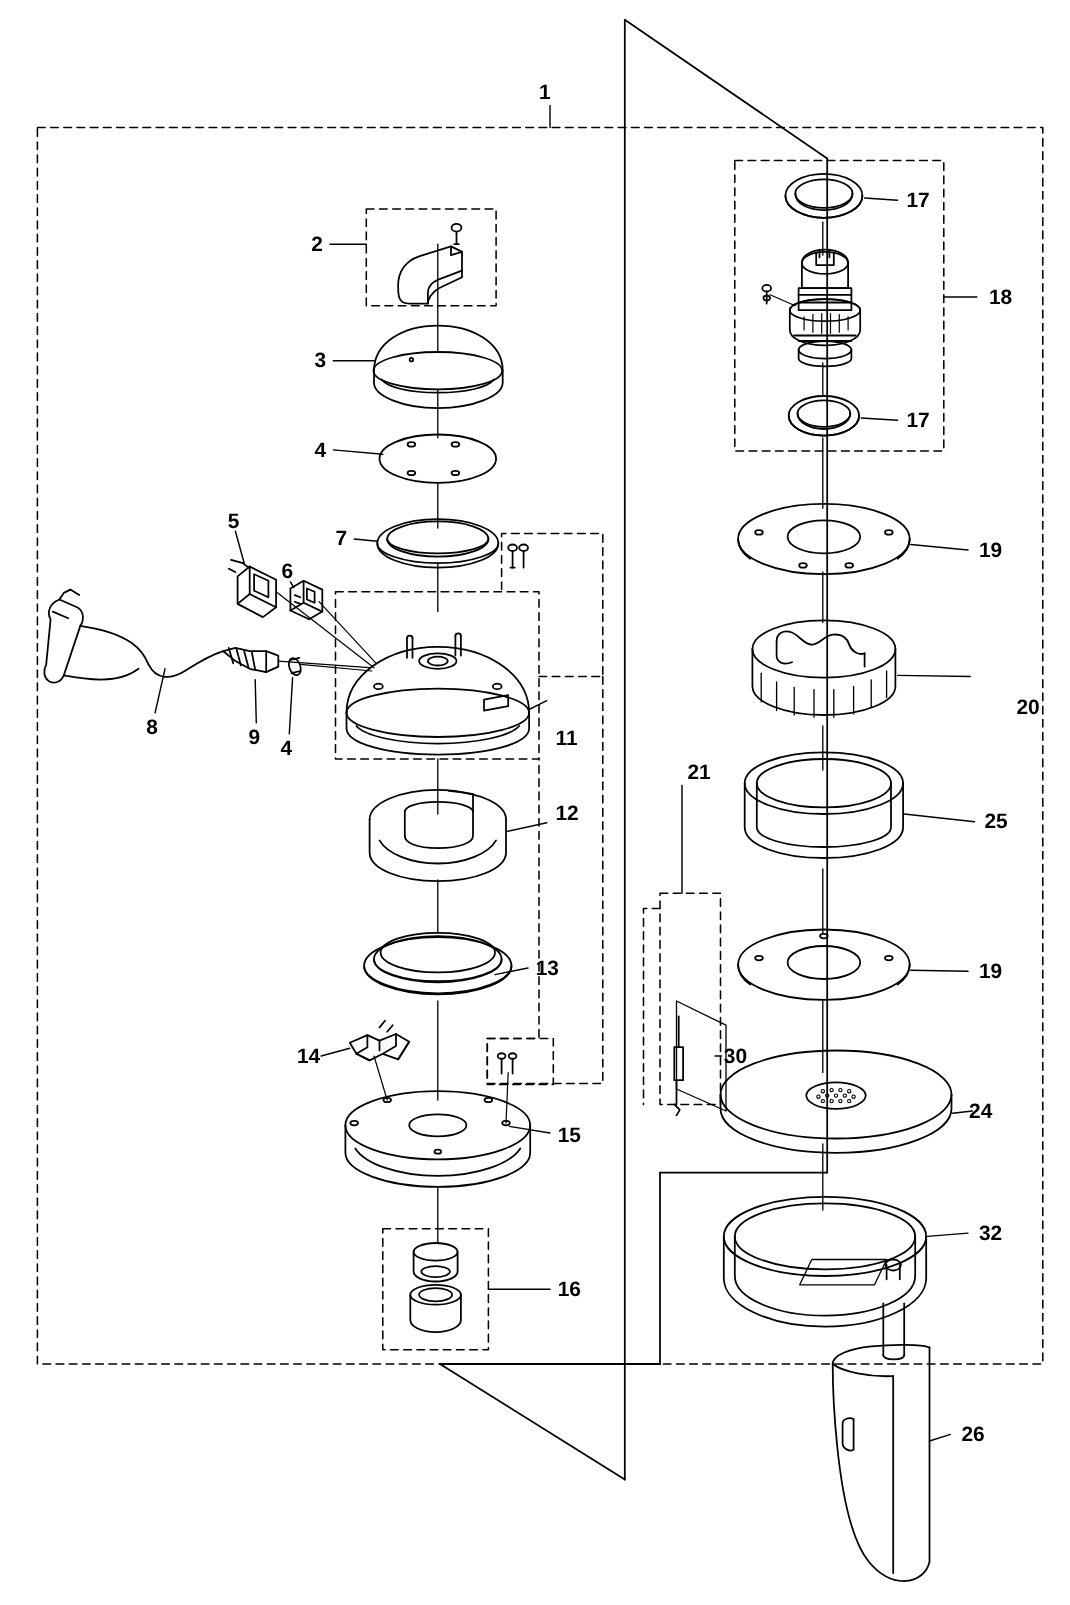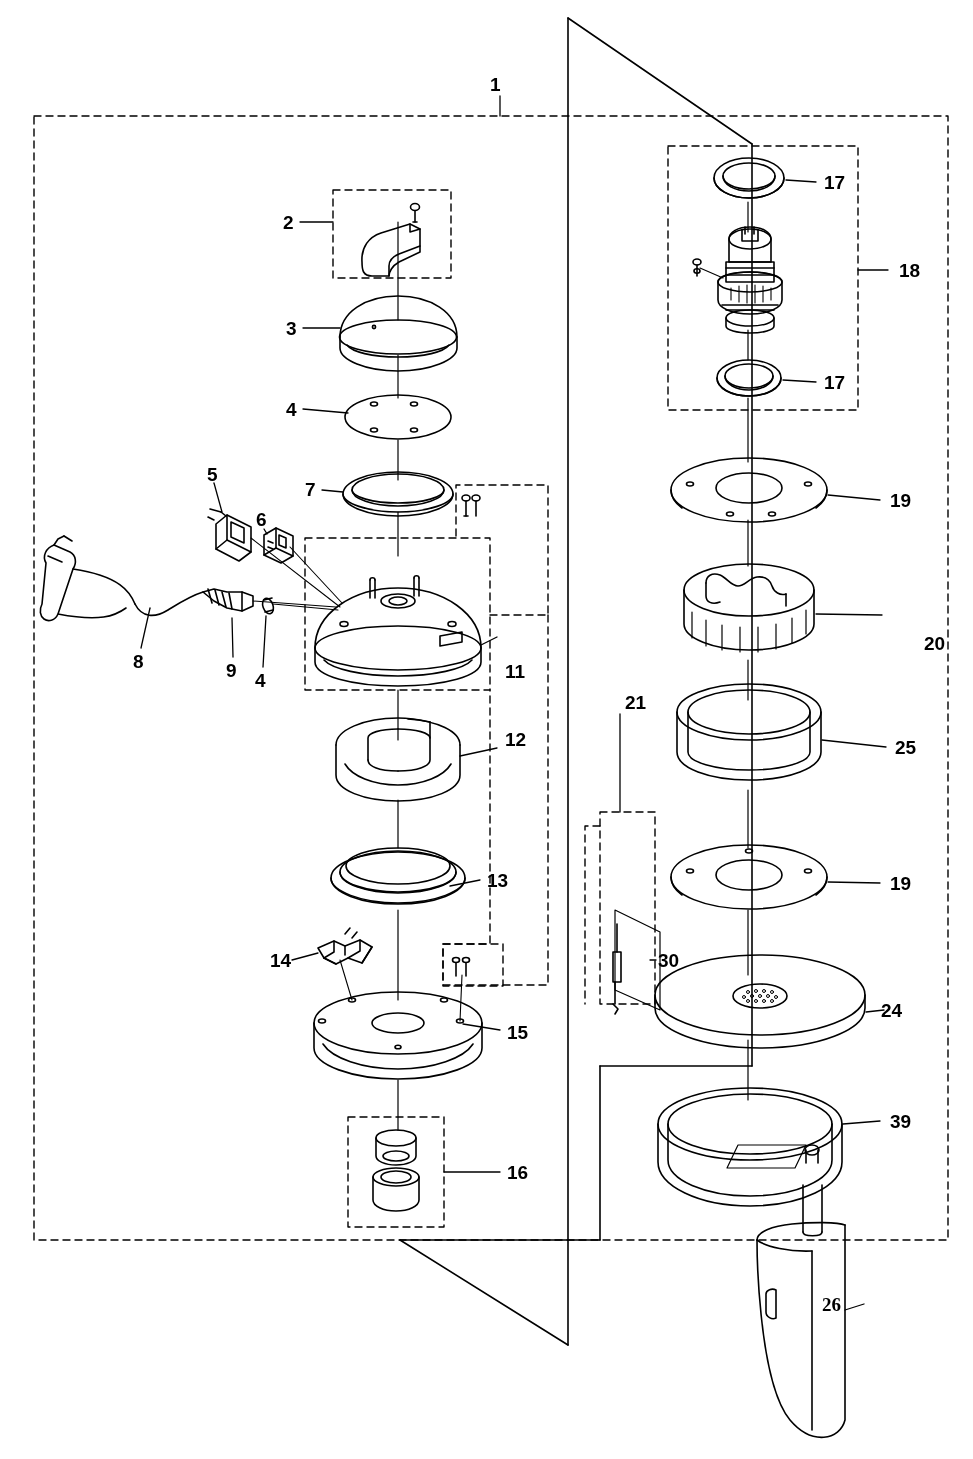--- a/index.html
+++ b/index.html
@@ -453,16 +453,16 @@
   <div class="callout" style="left:824px; top:173px;">17</div>
   <div class="callout" style="left:899px; top:261px;">18</div>
   <div class="callout" style="left:824px; top:373px;">17</div>
   <div class="callout" style="left:890px; top:491px;">19</div>
   <div class="callout" style="left:892px; top:634px;margin-left:32px;">20</div>
   <div class="callout" style="left:613px; top:693px;margin-left:12px;">21</div>
   <div class="callout" style="left:895px; top:738px;">25</div>
   <div class="callout" style="left:890px; top:874px;">19</div>
   <div class="callout" style="left:658px; top:951px;">30</div>
   <div class="callout" style="left:881px; top:1001px;">24</div>
-  <div class="callout" style="left:890px; top:1112px;">39</div>
-  <div class="callout" style="left:822px; top:1295px;font-family:Liberation Serif, serif;">26</div>
+  <div class="callout" style="left:890px; top:1112px;">32</div>
+  <div class="callout" style="left:874px; top:1295px;">26</div>
 
 </div>
 
 </body></html>

